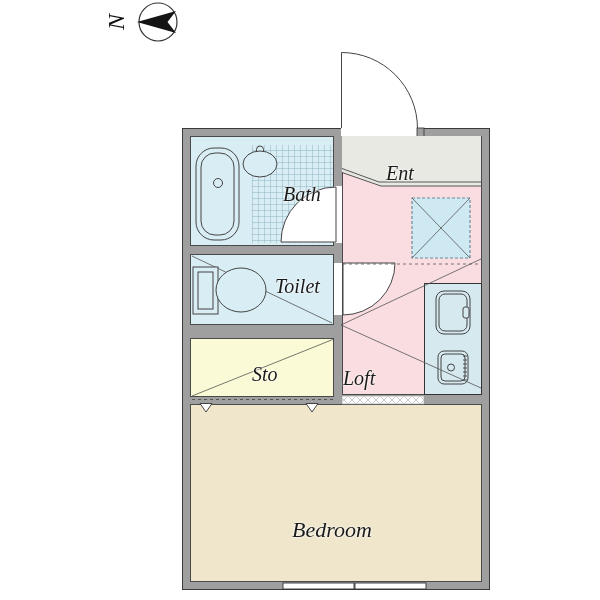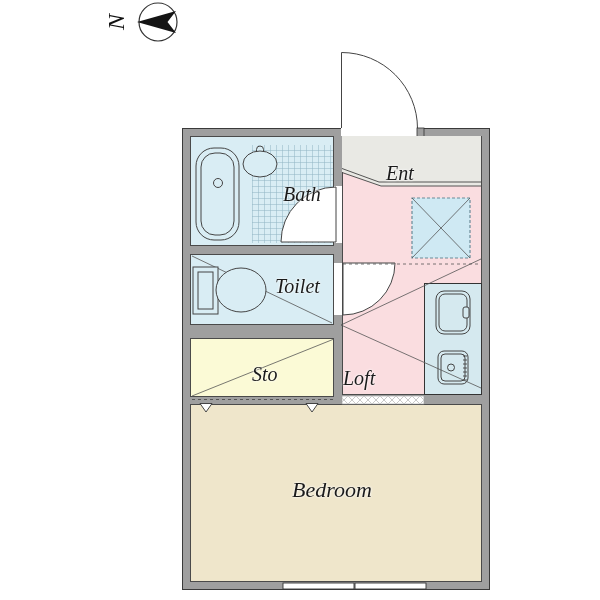--- a/index.html
+++ b/index.html
@@ -3,21 +3,21 @@
 <meta charset="utf-8">
 <style>
   html,body{margin:0;padding:0;background:#fff;}
   #canvas{position:relative;width:600px;height:600px;background:#ffffff;overflow:hidden;
           font-family:"Liberation Serif", serif;}
   .room{position:absolute;box-sizing:border-box;border:1px solid #4a4a4a;}
   .wallbase{position:absolute;box-sizing:border-box;background:#9f9f9f;border:1px solid #3a3a3a;}
   .opening{position:absolute;background:#ffffff;}
   .roomlabel{position:absolute;font-style:italic;color:#1a1a1a;font-size:20px;line-height:1;
              white-space:nowrap;text-shadow:0 0 3px rgba(255,255,255,.9),0 0 2px rgba(255,255,255,.9);}
-  #bedroom-label{font-size:22px;}
+  #bedroom-label{font-size:22px;margin-top:40px;}
   #north-label{position:absolute;left:101px;top:7px;width:30px;height:30px;font-style:italic;
                font-size:24px;color:#111;transform:rotate(-90deg);text-align:center;line-height:30px;}
   svg{position:absolute;left:0;top:0;pointer-events:none;}
 </style>
 </head>
 <body>
 
 <div id="canvas">
 
   <div class="wallbase" style="left:182px;top:128px;width:308px;height:462px;"></div>

